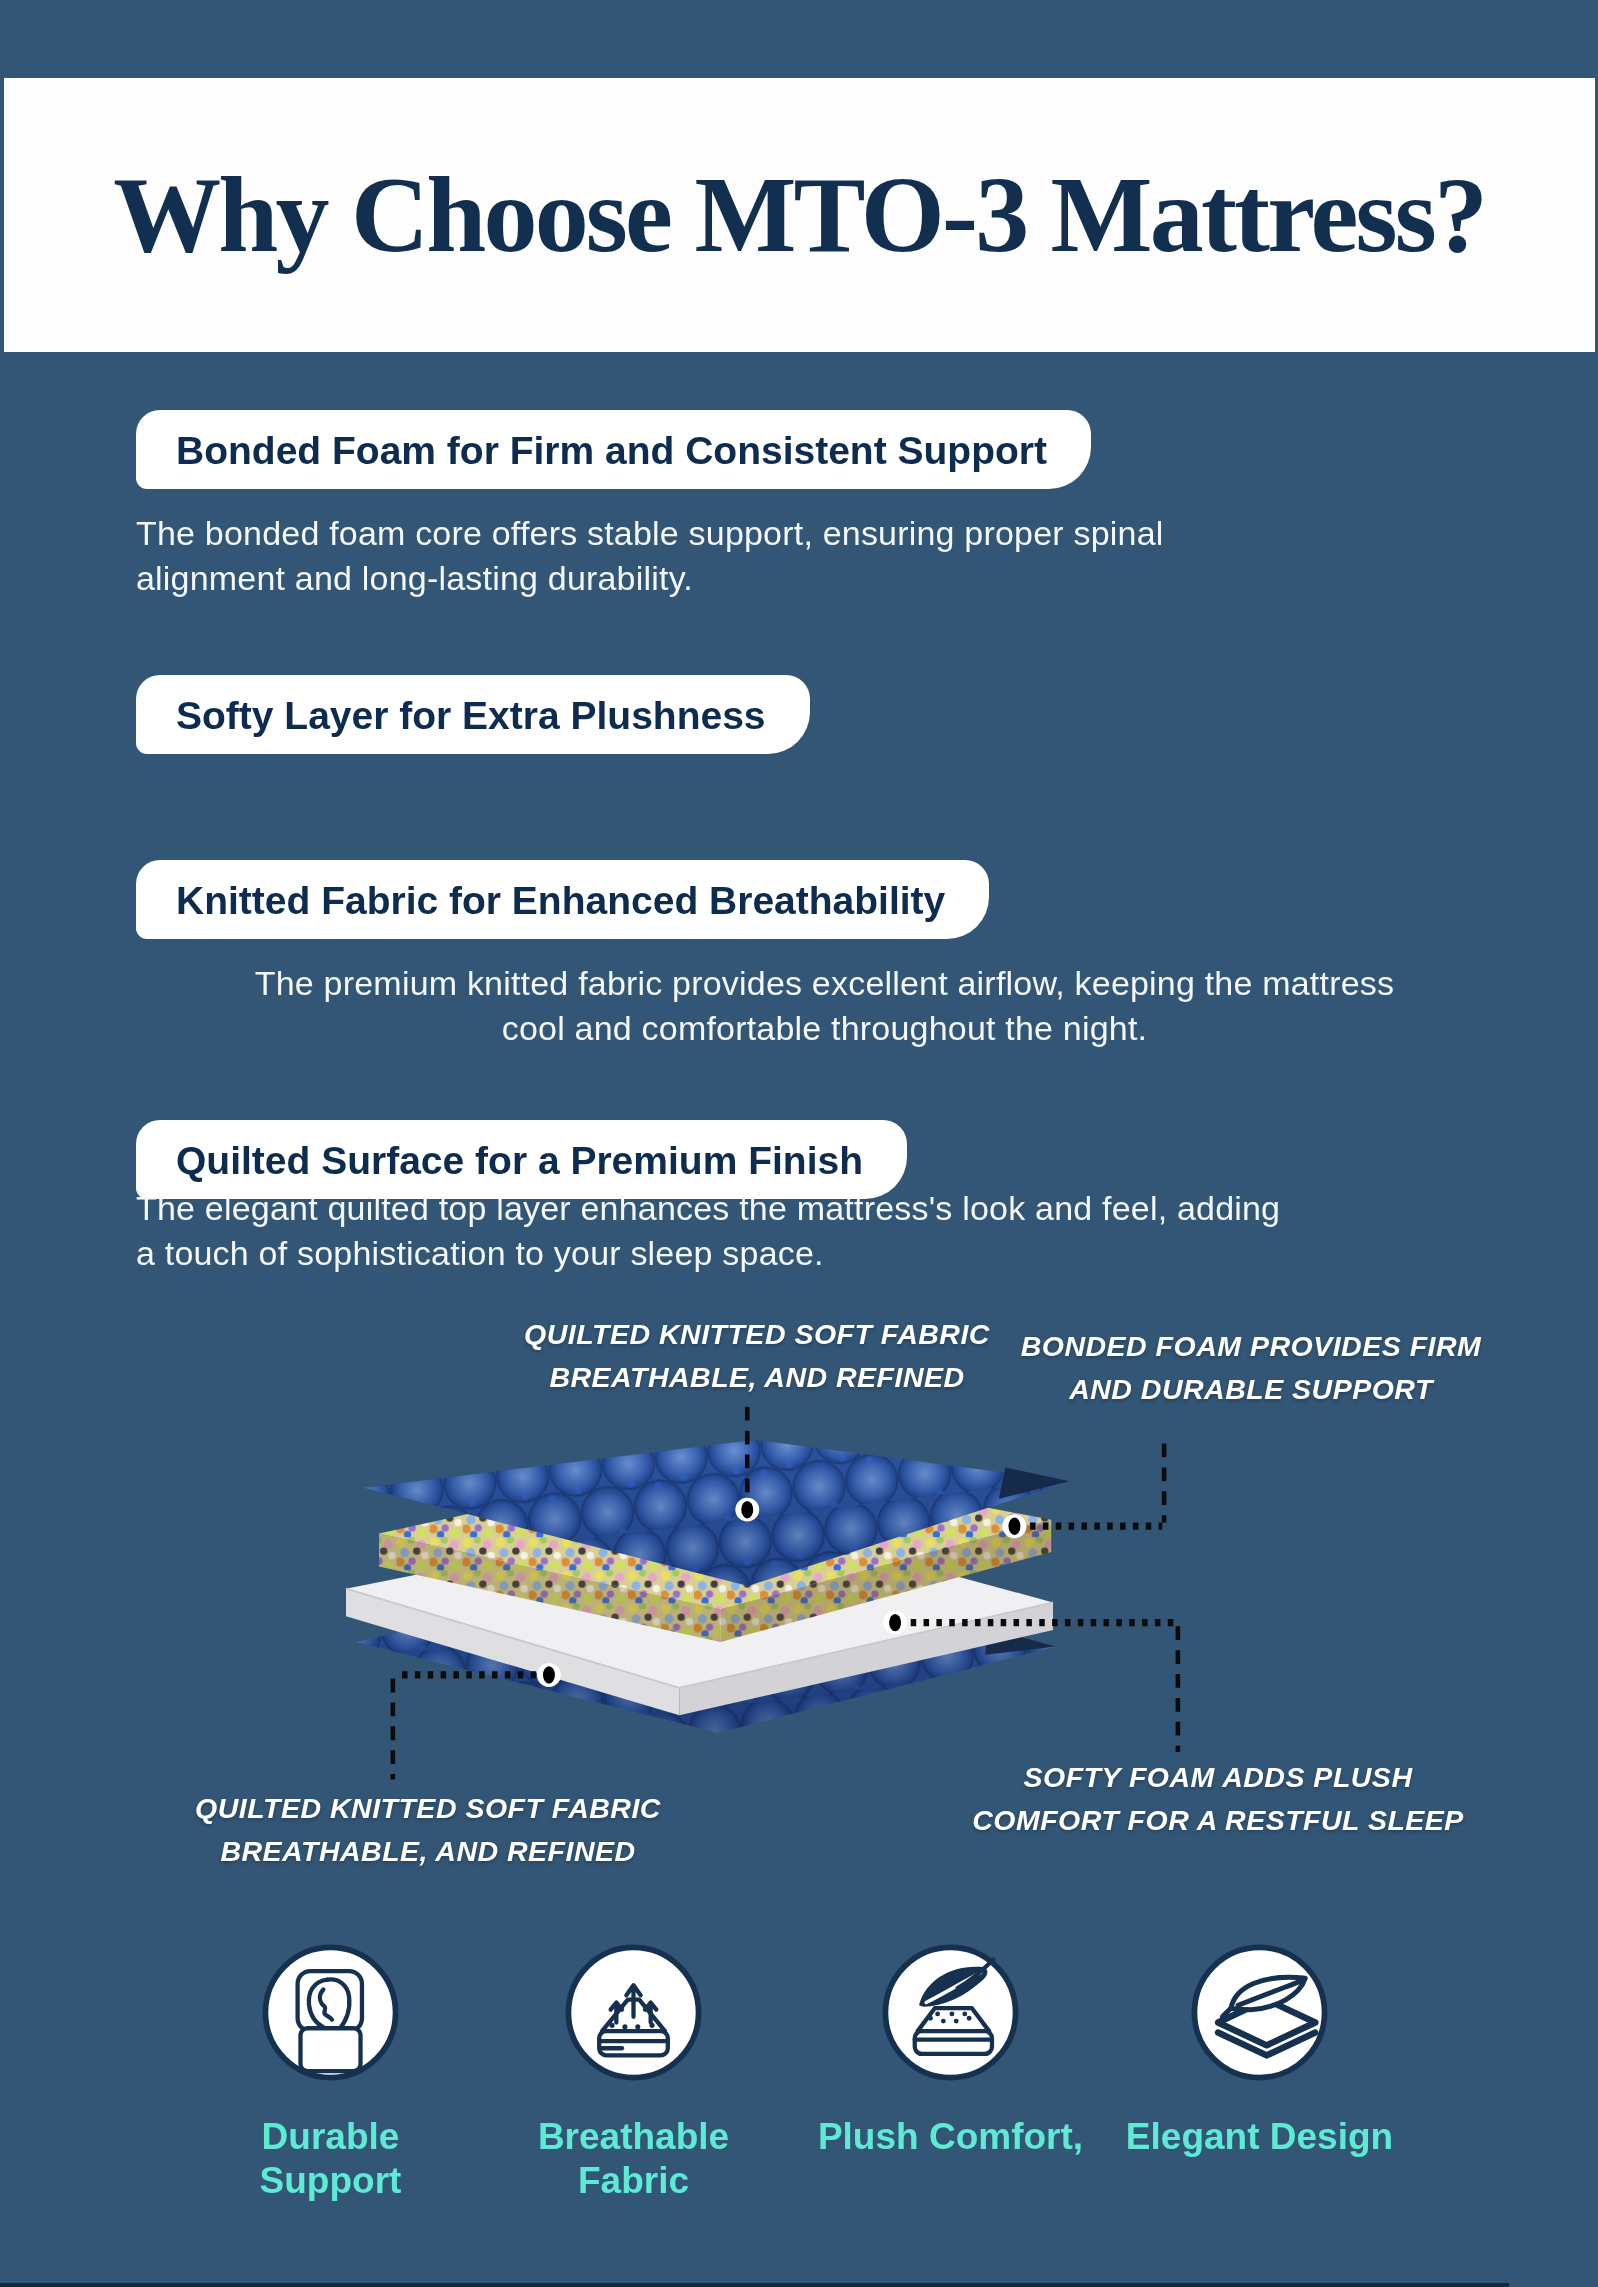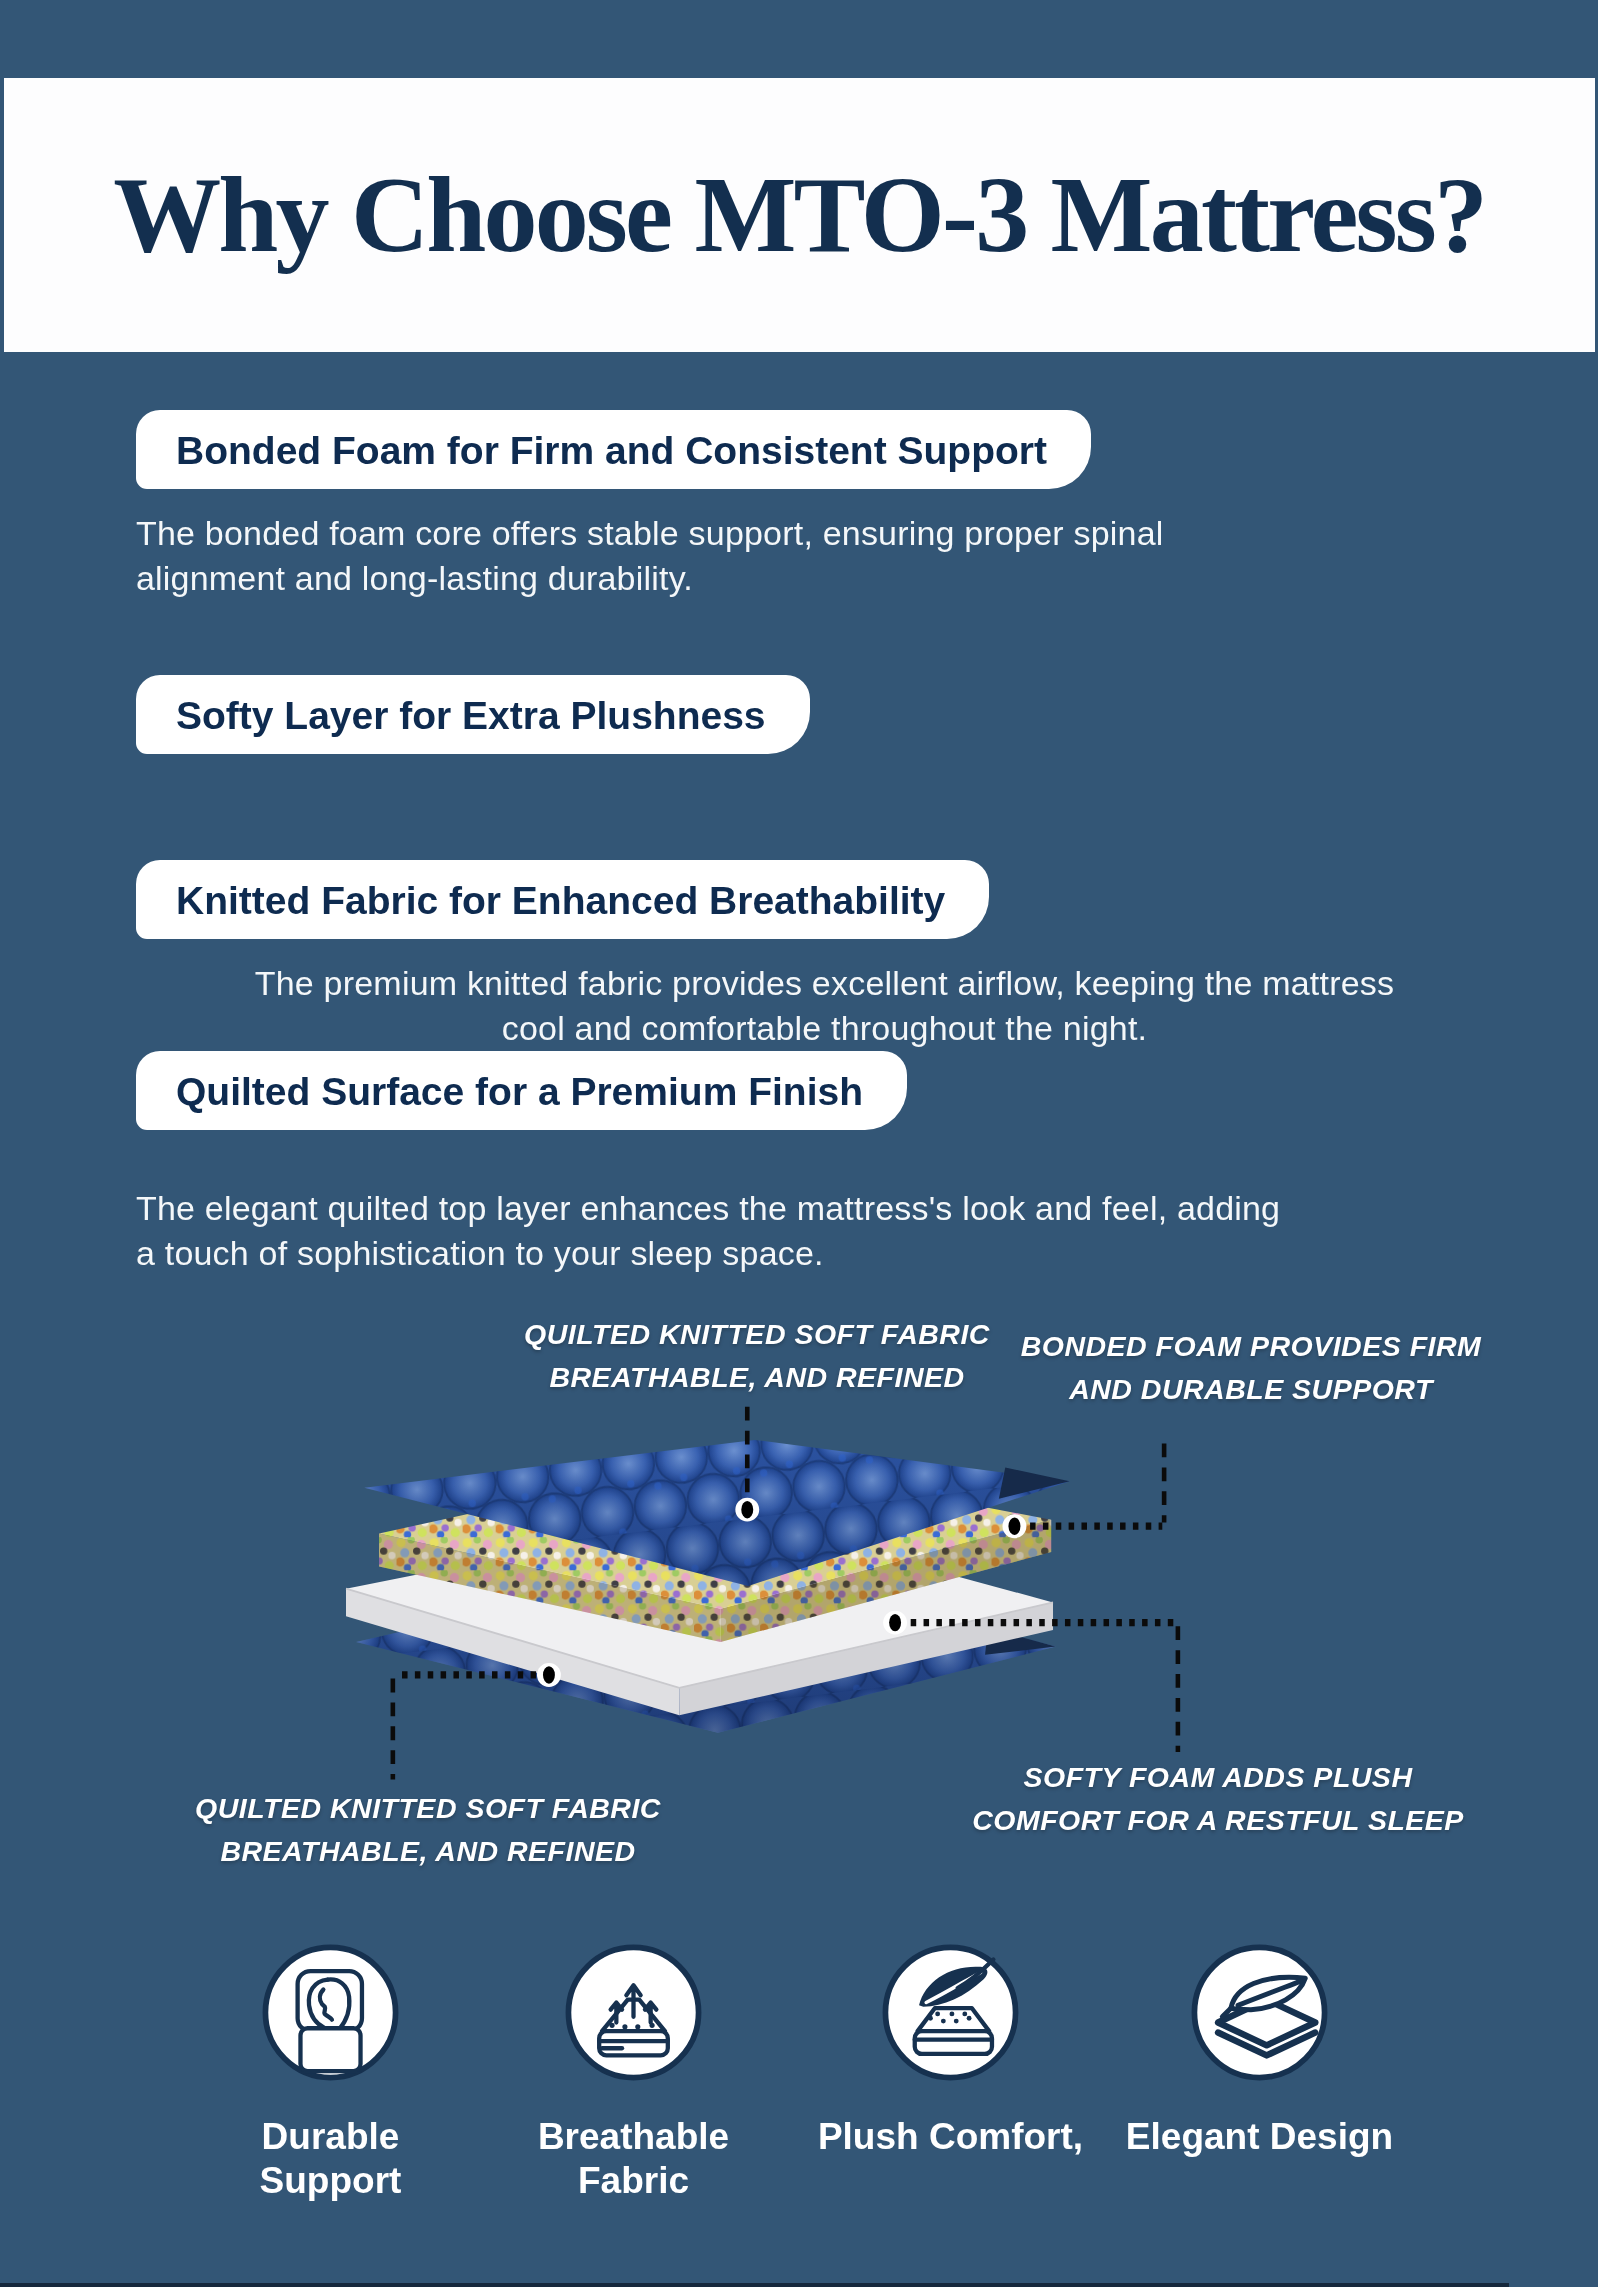--- a/index.html
+++ b/index.html
@@ -19,40 +19,40 @@
   #poster{position:relative;width:1509px;height:2288px;background:var(--background);}
 
   .band{position:absolute;top:78px;left:3.7px;width:1591px;height:274px;background:#fdfdfe;
         display:flex;align-items:center;justify-content:center;}
   .title{font-family:"Liberation Serif",serif;font-weight:700;font-size:108px;
          color:var(--headline-navy);letter-spacing:-2.8px;white-space:nowrap;}
 
   .pill{position:absolute;left:136px;background:var(--pill-bg);color:var(--pill-text);
         font-weight:700;font-size:39px;line-height:1;padding:21px 44px 19px 40px;
         border-radius:24px 24px 42px 11px;white-space:nowrap;}
-  .pill.p1{top:410px;} .pill.p2{top:635px;margin-top:40px;} .pill.p3{top:860px;} .pill.p4{top:1051px;}
+  .pill.p1{top:410px;} .pill.p2{top:635px;margin-top:40px;} .pill.p3{top:860px;} .pill.p4{top:1120px;}
 
   .para{position:absolute;left:136px;width:1377px;color:var(--body-text);
         font-size:34px;line-height:45px;white-space:pre-line;letter-spacing:0.2px;}
   .para.b1{top:511px;} .para.b2{top:736px;} .para.b3{top:961px;text-align:center;} .para.b4{top:1186px;}
 
   .callout{position:absolute;width:514px;text-align:center;color:var(--callout-text);
            font-weight:700;font-style:italic;font-size:28.5px;line-height:43px;
            white-space:pre-line;letter-spacing:0.5px;text-shadow:0 1.8px 3.7px rgba(0,0,0,.25);}
   .callout.c1{left:500px;top:1313px;}
   .callout.c2{left:994px;top:1325px;}
   .callout.c3{left:961px;top:1756px;}
   .callout.c4{left:171px;top:1787px;}
 
   #mattress-svg{position:absolute;left:165px;top:1405px;}
 
   .feature-circle{position:absolute;top:1941px;width:143px;height:143px;}
   .feature-circle.f1{left:259px;} .feature-circle.f2{left:562px;}
   .feature-circle.f3{left:879px;} .feature-circle.f4{left:1188px;}
-  .feature-label{position:absolute;top:2115px;width:367px;text-align:center;color:#ffffff;
+  .feature-label{position:absolute;top:2115px;width:367px;text-align:center;color:#5eead4;
                  font-weight:700;font-size:37px;line-height:44px;white-space:pre-line;}
   .feature-label.l1{left:147px;} .feature-label.l2{left:450px;}
   .feature-label.l3{left:767px;} .feature-label.l4{left:1076px;}
 
   .bottom-strip{position:absolute;left:0;bottom:0;width:100%;height:4.6px;background:var(--bottom-strip);}
 </style>
 </head>
 <body>
 
 <div id="poster">

